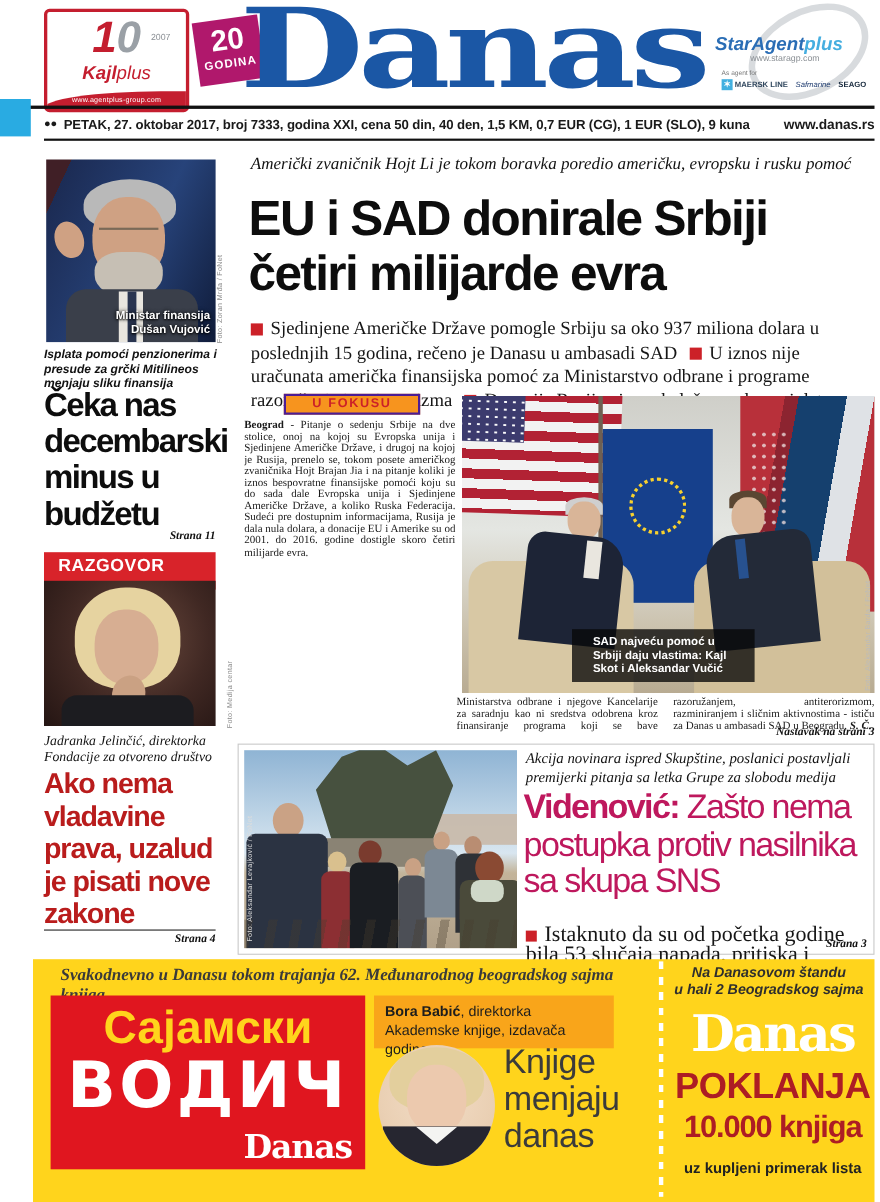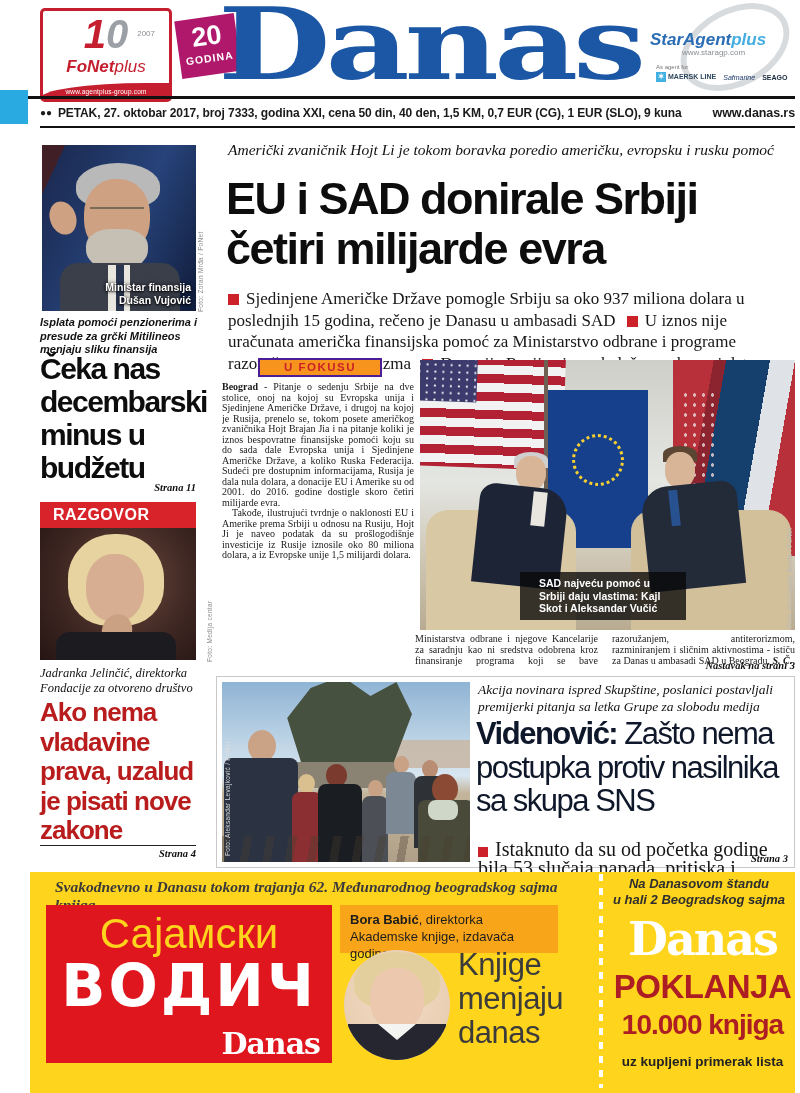--- a/index.html
+++ b/index.html
@@ -103,53 +103,53 @@
   
   .sns-box{left:216px;top:676px;width:579px;height:192px;border:1px solid #c9c9c9;background:#fff;box-sizing:border-box;}
   .protest-photo{left:222px;top:682px;width:248px;height:180px;background:linear-gradient(180deg,#8fb4d4 0%,#d8e6f0 52%,#c3b49a 62%,#b0a089 100%);overflow:hidden;}
   .pp-bldg{position:absolute;right:0;top:58px;width:110px;height:28px;background:#c9b9a8;opacity:.9;}
   .pp-statue{position:absolute;left:60px;top:-6px;width:130px;height:100px;background:#47513f;clip-path:polygon(18% 100%,4% 42%,22% 12%,46% 0,68% 20%,88% 6%,100% 38%,82% 100%);}
   .pp-ped{position:absolute;left:70px;top:80px;width:110px;height:26px;background:#8a8374;}
   .pers{position:absolute;border-radius:8px 8px 0 0;}
   .head{position:absolute;border-radius:50%;}
   .pp-sh{position:absolute;left:0;bottom:0;width:100%;height:26px;background:repeating-linear-gradient(100deg,rgba(70,60,45,.35) 0 8px,transparent 8px 22px);}
   .sns-kicker{left:478px;top:682px;width:312px;font-family:"Liberation Serif",serif;font-style:italic;font-size:13.5px;line-height:16.5px;color:#111;}
-  .sns-headline{left:476px;top:717px;width:318px;font-size:31px;line-height:33.5px;letter-spacing:-1.5px;color:#0f172a;}
+  .sns-headline{left:476px;top:717px;width:318px;font-size:31px;line-height:33.5px;letter-spacing:-1.5px;color:#be185d;}
   .sns-headline .hb{font-weight:bold;}
   .sns-deck{left:478px;top:820px;width:312px;height:38px;font-size:20px;line-height:19px;}
   .sns-deck .sq{width:10px;height:10px;}
   .strana3{left:478px;top:853px;width:310px;}
   
   .fair-ad{left:30px;top:872px;width:765px;height:221px;background:#ffd41c;}
   .fair-topline{left:55px;top:878px;width:545px;font-family:"Liberation Serif",serif;font-style:italic;font-weight:bold;font-size:15.5px;color:#3a3a3a;}
   .stand-lines{left:606px;top:876px;width:186px;text-align:center;font-style:italic;font-weight:bold;font-size:13px;line-height:16px;color:#2e2e2e;}
   .dash-divider{left:599px;top:874px;width:4px;height:214px;background:repeating-linear-gradient(180deg,#fff 0 7px,transparent 7px 14px);}
   .guide-box{left:46px;top:905px;width:286px;height:158px;background:#e0161f;text-align:center;overflow:hidden;}
-  .guide-l1{display:block;margin-top:6px;color:#ffd41c;font-weight:normal;font-size:42px;line-height:46px;}
+  .guide-l1{display:block;margin-top:6px;color:#ffd41c;font-weight:bold;font-size:42px;line-height:46px;}
   .guide-l2{display:block;color:#fff;font-family:"DejaVu Sans",sans-serif;font-weight:bold;font-size:58px;line-height:58px;letter-spacing:3px;}
   .guide-logo{position:absolute;right:12px;bottom:2px;color:#fff;font-family:"DejaVu Serif",serif;font-weight:bold;font-size:30px;letter-spacing:-1px;}
   .person-strip{left:340px;top:905px;width:218px;height:48px;background:#f9a51a;padding:6px 10px;box-sizing:border-box;color:#1d1d1d;font-size:13px;line-height:17px;}
   .person-photo{left:344px;top:950px;width:106px;height:110px;border-radius:50%;background:radial-gradient(circle at 50% 42%,#f2dcc6 0%,#ead0b4 60%,#e0c4a6 100%);overflow:hidden;}
   .bb-hair{position:absolute;left:10px;top:2px;width:86px;height:58px;background:#e3cf9d;border-radius:50% 50% 40% 40%;}
   .bb-face{position:absolute;left:26px;top:18px;width:54px;height:62px;background:#ecc9ae;border-radius:46%;}
   .bb-top{position:absolute;left:4px;top:74px;width:98px;height:40px;background:#262630;}
   .bb-collar{position:absolute;left:34px;top:74px;width:38px;height:16px;background:#f4f4f2;clip-path:polygon(0 0,50% 100%,100% 0);}
   .slogan{left:458px;top:948px;width:142px;color:#3b3b3b;font-size:31px;line-height:34px;letter-spacing:-.5px;}
   .ad-danas{left:610px;top:912px;width:185px;text-align:center;color:#fff;font-family:"DejaVu Serif",serif;font-weight:bold;font-size:46px;line-height:54px;letter-spacing:-2px;}
   .poklanja{left:610px;top:968px;width:185px;text-align:center;color:#ad1d24;font-weight:bold;font-size:33px;line-height:38px;letter-spacing:-.5px;}
   .knjige10{left:610px;top:1008px;width:185px;text-align:center;color:#ad1d24;font-weight:bold;font-size:28px;line-height:34px;letter-spacing:-1px;}
   .gift-note{left:610px;top:1054px;width:185px;text-align:center;color:#222;font-weight:bold;font-size:13.5px;}
 </style>
 </head>
 <body>
 
 <div class="abs agent-logo">
   <div class="agent-mark"><span class="one">1</span><span class="zero">0</span></div>
   <div class="agent-since">2007</div>
-  <div class="agent-name"><b>FoNet</b><span>plus</span></div>
+  <div class="agent-name"><b>Kajl</b><span>plus</span></div>
   <div class="agent-bar">
       <div class="agent-url">www.agentplus-group.com</div>
     </div>
 </div>
 
 <div class="abs badge20">
   <span class="n">20</span>
   <span class="l">GODINA</span>
 </div>
 
@@ -213,21 +213,20 @@
   <div class="ip-body"></div>
 </div>
 <div class="vcred" style="left:206px;top:566px;height:96px;">Foto: Medija centar</div>
 <div class="abs interview-kicker">Jadranka Jelinčić, direktorka Fondacije za otvoreno društvo</div>
 <div class="abs interview-headline">Ako nema vladavine prava, uzalud je pisati nove zakone</div>
 <div class="abs strana strana4">Strana 4</div>
 
 <div class="abs fokus-badge">U FOKUSU</div>
 <div class="abs focus-article">
   <p><b>Beograd</b><span> - Pitanje o sedenju Srbije na dve stolice, onoj na kojoj su Evropska unija i Sjedinjene Američke Države, i drugoj na kojoj je Rusija, prenelo se, tokom posete američkog zvaničnika Hojt Brajan Jia i na pitanje koliki je iznos bespovratne finansijske pomoći koju su do sada dale Evropska unija i Sjedinjene Američke Države, a koliko Ruska Federacija. Sudeći pre dostupnim informacijama, Rusija je dala nula dolara, a donacije EU i Amerike su od 2001. do 2016. godine dostigle skoro četiri milijarde evra.</span></p>
-  <p class="ind">Takođe, ilustrujući tvrdnje o naklonosti EU i Amerike prema Srbiji u odnosu na Rusiju, Hojt Ji je naveo podatak da su prošlogodišnje investicije iz Rusije iznosile oko 80 miliona dolara, a iz Evropske unije 1,5 milijardi dolara.</p>
 </div>
 
 <div class="abs talks-photo">
   <div class="us-flag">
       <div class="us-canton"></div>
     </div>
   <div class="flag-pole"></div>
   <div class="eu-flag">
       <div class="eu-stars"></div>
     </div>

